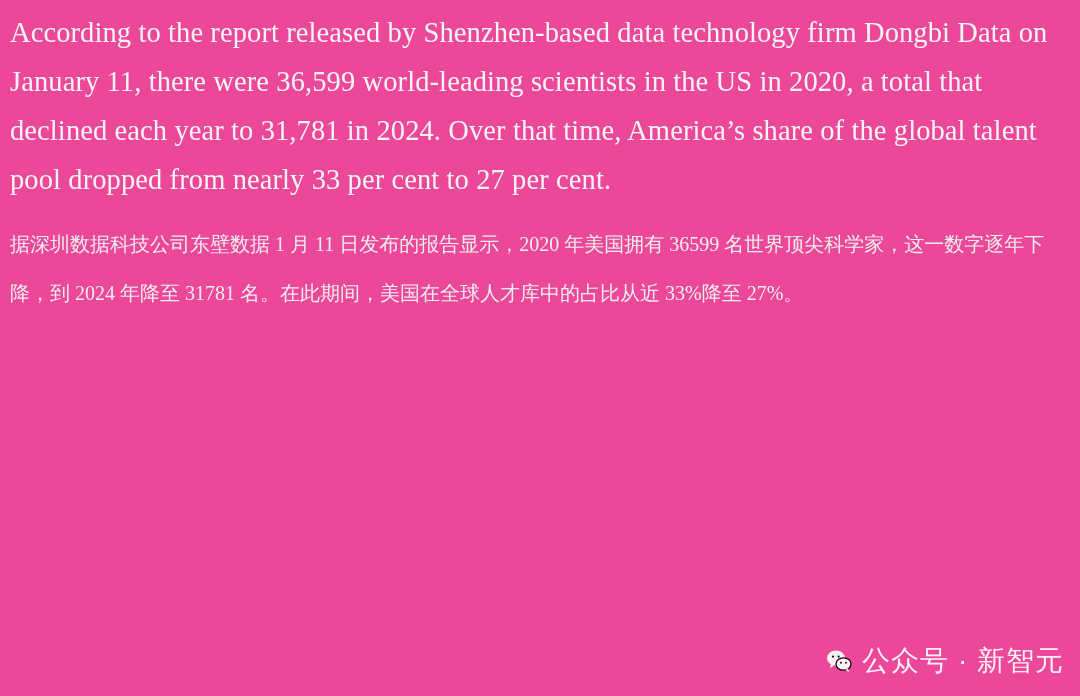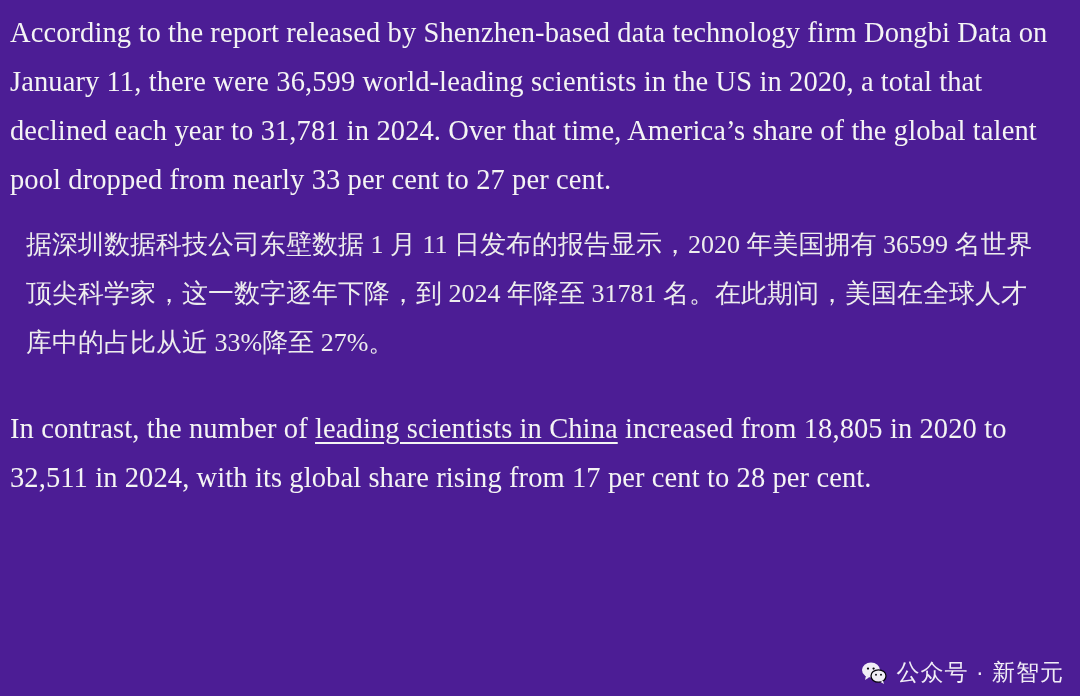--- a/index.html
+++ b/index.html
@@ -11,61 +11,61 @@
     width: 1080px;
     height: 696px;
     overflow: hidden;
     font-family: "Liberation Serif", "DejaVu Serif", serif;
     color: #f2f2f2;
   }
   .page {
     position: relative;
     width: 1080px;
     height: 696px;
-    background: #4c1d95;
+    background: #ec4899;
     box-sizing: border-box;
     padding: 6px 14px 0 10px;
   }
   .para-en {
     font-family: "Liberation Serif", "DejaVu Serif", serif;
     font-size: 28.5px;
     line-height: 49px;
     color: #f4f4f4;
     letter-spacing: 0.1px;
     margin: 0;
   }
   .para-zh {
     font-family: "Liberation Serif", "DejaVu Serif", serif;
-    font-size: 26px;
+    font-size: 20px;
     line-height: 49px;
     color: #ededed;
-    margin: 16px;
+    margin: 0;
   }
   .block-en-1 { margin-top: 2px; }
   .block-zh-1 { margin-top: 16px; }
   .block-en-2 { margin-top: 37px; }
   .block-zh-2 { margin-top: 17px; }
 
   .link {
     color: #f4f4f4;
     text-decoration: underline;
     text-underline-offset: 4px;
     text-decoration-thickness: 1.5px;
     cursor: pointer;
   }
   .watermark {
     position: absolute;
     right: 16px;
-    bottom: 8px;
+    bottom: 16px;
     display: flex;
     align-items: center;
     gap: 10px;
     color: #ffffff;
     font-family: "Liberation Sans", sans-serif;
-    font-size: 23px;
+    font-size: 28px;
     letter-spacing: 1px;
     opacity: 0.92;
   }
   .wechat-icon {
     width: 26px;
     height: 26px;
     display: inline-block;
     position: relative;
   }
   .wechat-icon svg { display: block; }
@@ -73,21 +73,20 @@
 </style>
 </head>
 <body>
 
 <div class="page">
 
   <p class="para-en block-en-1">According to the report released by Shenzhen-based data technology firm Dongbi Data on January 11, there were 36,599 world-leading scientists in the US in 2020, a total that declined each year to 31,781 in 2024. Over that time, America’s share of the global talent pool dropped from nearly 33 per cent to 27 per cent.</p>
 
   <p class="para-zh block-zh-1">据深圳数据科技公司东壁数据 1 月 11 日发布的报告显示，2020 年美国拥有 36599 名世界顶尖科学家，这一数字逐年下降，到 2024 年降至 31781 名。在此期间，美国在全球人才库中的占比从近 33%降至 27%。</p>
 
-  <p class="para-en block-en-2"><span>In contrast, the number of </span><a class="link">leading scientists in China</a><span> increased from 18,805 in 2020 to 32,511 in 2024, with its global share rising from 17 per cent to 28 per cent.</span></p>
 
 
   <div class="watermark">
     <span class="wechat-icon">
       <svg width="26" height="26" viewBox="0 0 26 26" xmlns="http://www.w3.org/2000/svg">
         <ellipse cx="10" cy="10" rx="9" ry="7.5" fill="#ffffff"></ellipse>
         <polygon points="5,15.5 4,20 8,17.5" fill="#ffffff"></polygon>
         <circle cx="7" cy="8.6" r="1.15" fill="#000000"></circle>
         <circle cx="12.6" cy="8.6" r="1.15" fill="#000000"></circle>
         <ellipse cx="17.5" cy="16" rx="7.5" ry="6.2" fill="#ffffff" stroke="#000000" stroke-width="1.3"></ellipse>

